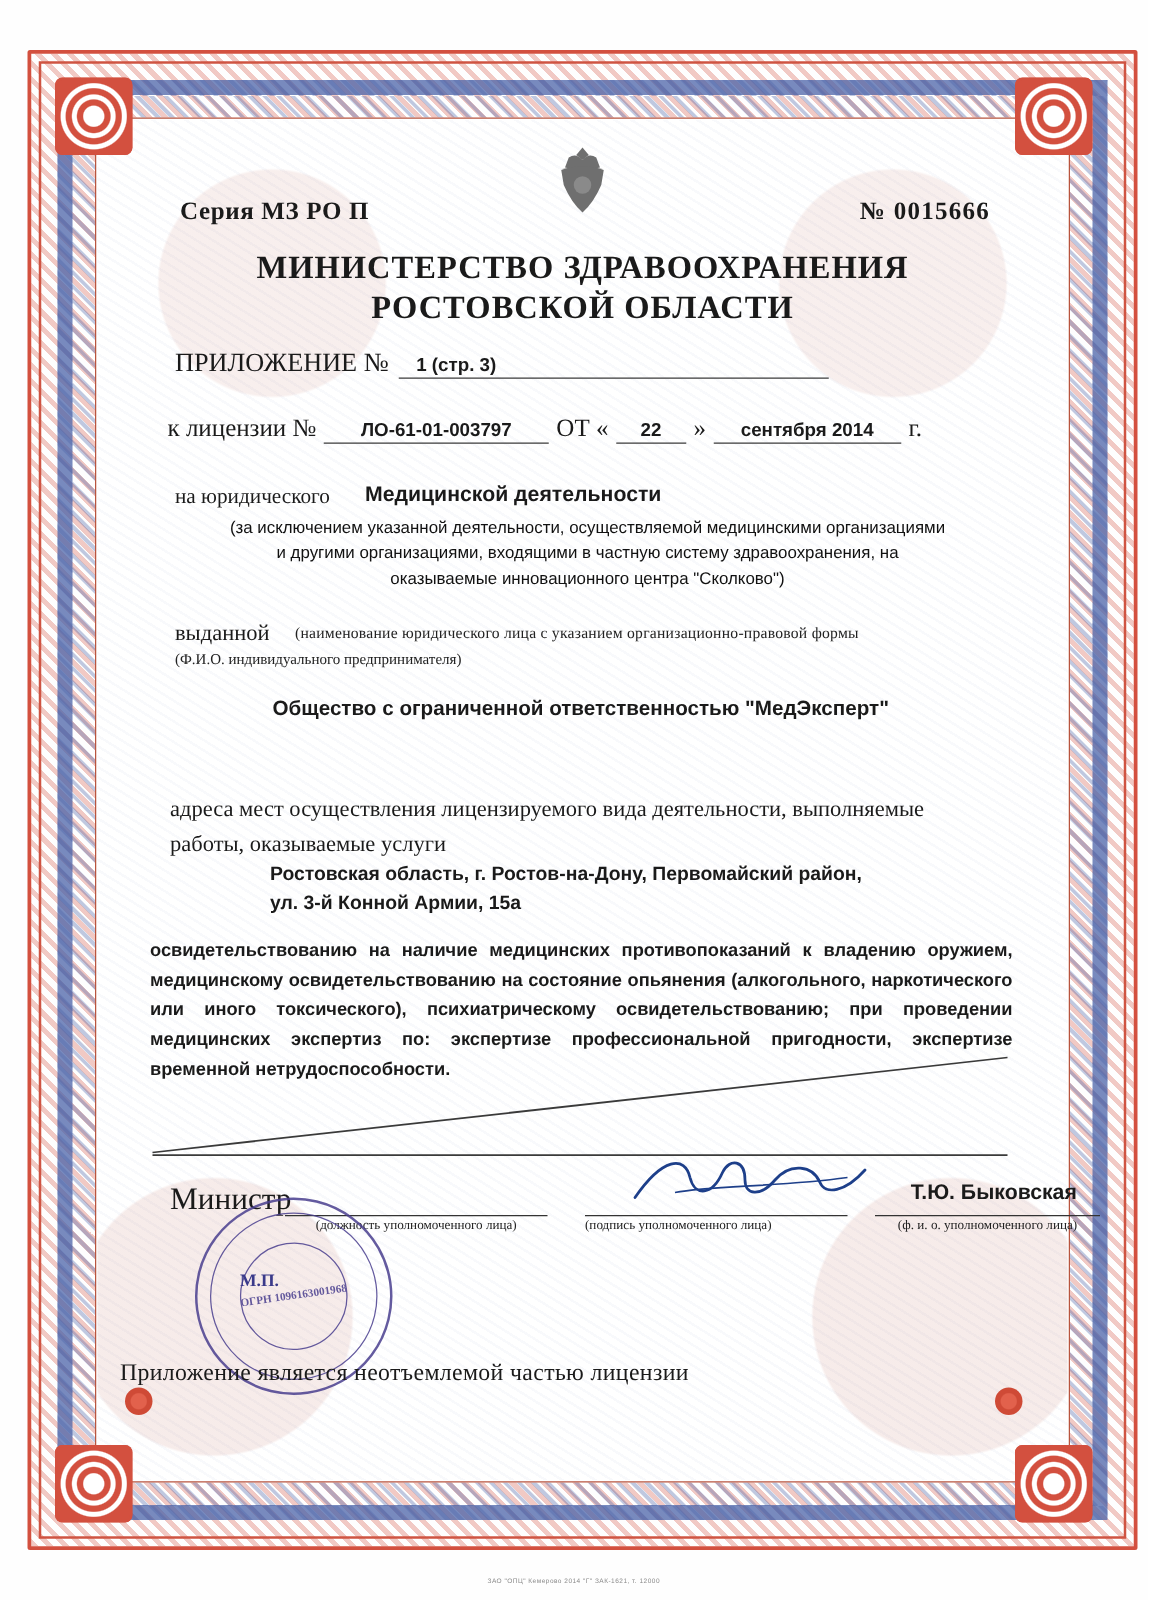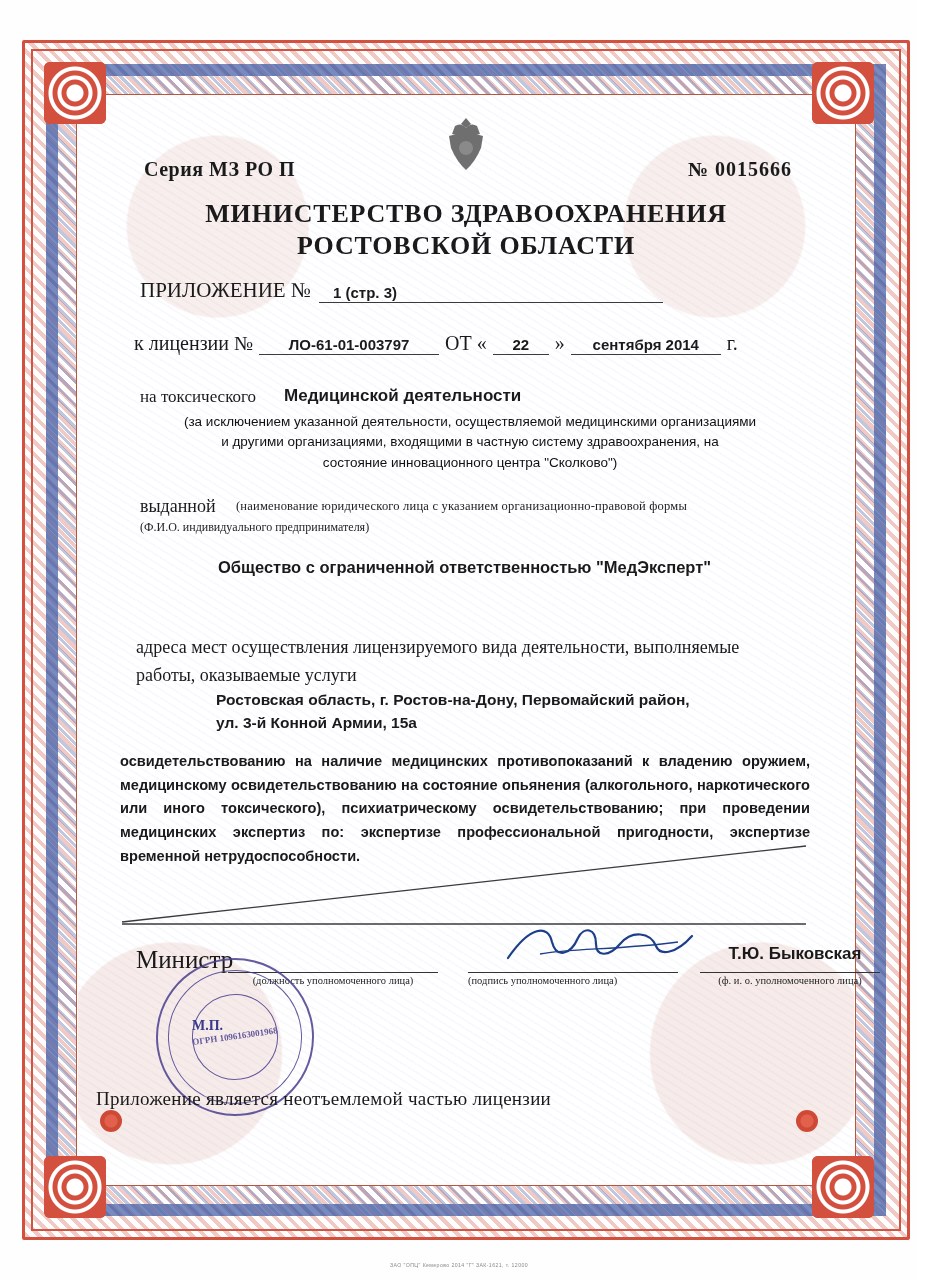--- a/index.html
+++ b/index.html
@@ -459,28 +459,28 @@
       <span class="lbl">к лицензии №</span>
       <span class="seg blank-num">ЛО-61-01-003797</span>
       <span class="lbl">ОТ «</span>
       <span class="seg blank-day">22</span>
       <span class="lbl">»</span>
       <span class="seg blank-month">сентября 2014</span>
       <span class="lbl">г.</span>
     </div>
 
     <div class="row r-activity">
-      <span class="lbl">на токсического</span>
+      <span class="lbl">на юридического</span>
       <span class="fill">Медицинской деятельности</span>
     </div>
 
     <div class="activity-note">
       <div>(за исключением указанной деятельности, осуществляемой медицинскими организациями</div>
       <div>и другими организациями, входящими в частную систему здравоохранения, на</div>
-      <div>состояние инновационного центра "Сколково")</div>
+      <div>оказываемые инновационного центра "Сколково")</div>
     </div>
 
     <div class="issued-label">выданной</div>
     <div class="issued-hint">(наименование  юридического  лица  с  указанием  организационно-правовой  формы</div>
     <div class="issued-hint2">(Ф.И.О. индивидуального предпринимателя)</div>
     <div class="org-name">Общество с ограниченной ответственностью "МедЭксперт"</div>
 
     <div class="addr-label">
       <div>адреса мест осуществления лицензируемого вида деятельности, выполняемые</div>
       <div>работы, оказываемые услуги</div>

